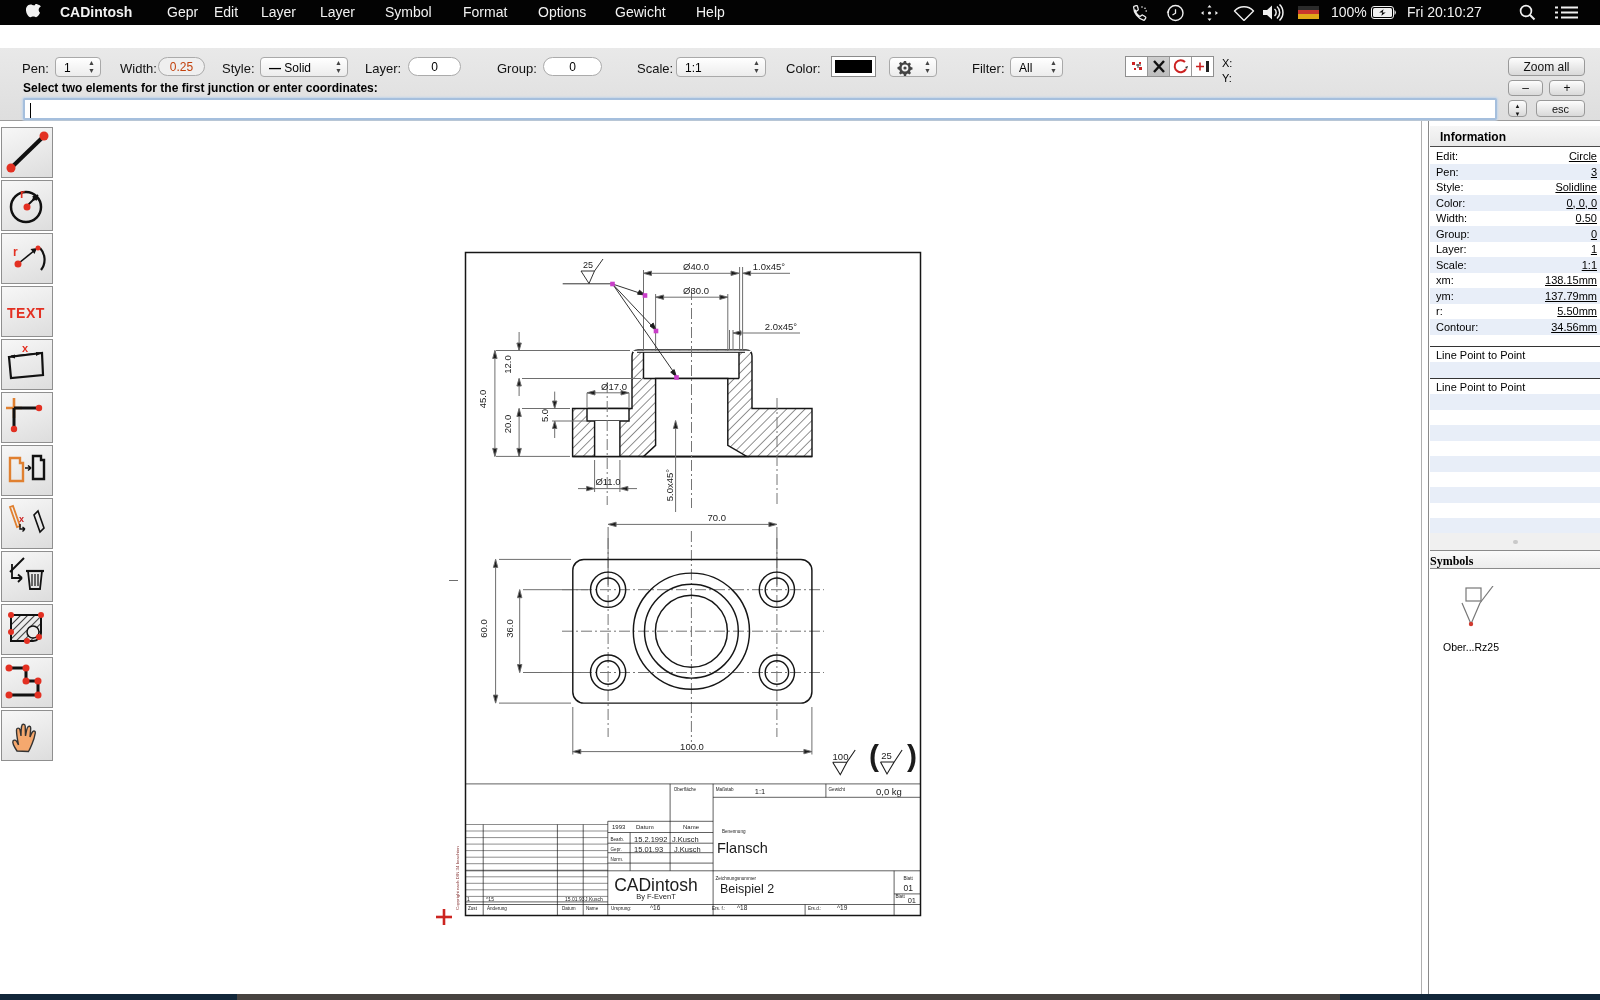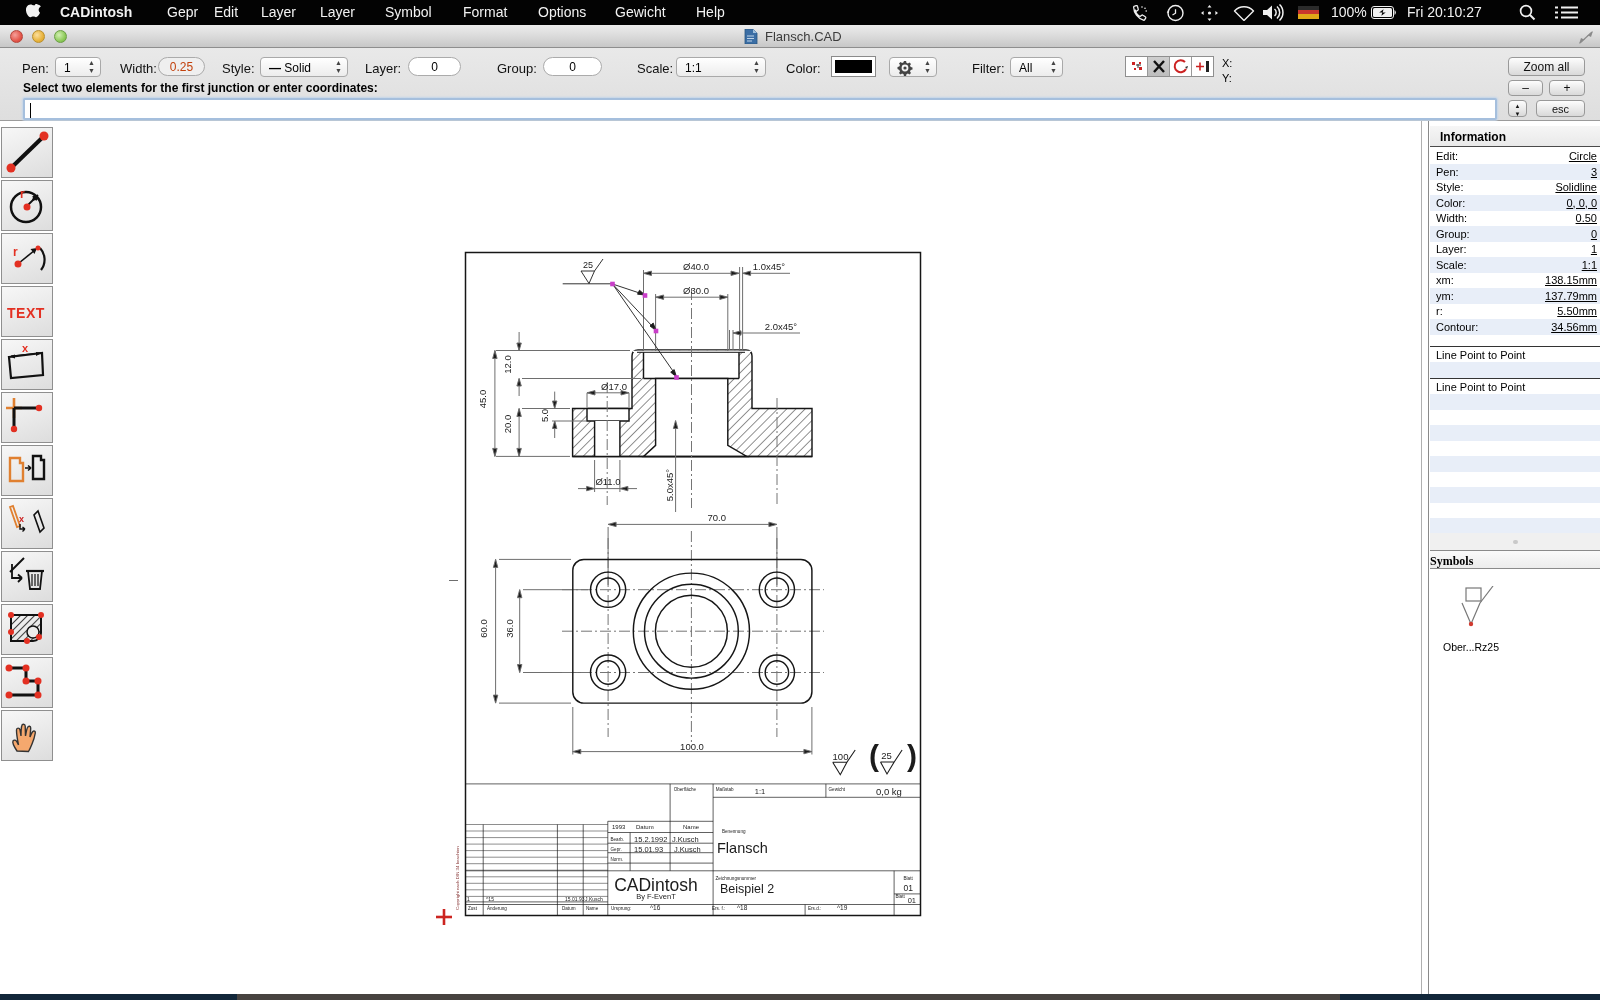--- a/index.html
+++ b/index.html
@@ -137,38 +137,20 @@
       <line x1="0" y1="1.5" x2="3" y2="1.5"></line>
           <line x1="6" y1="1.5" x2="23" y2="1.5"></line>
       <line x1="0" y1="6.5" x2="3" y2="6.5"></line>
           <line x1="6" y1="6.5" x2="23" y2="6.5"></line>
       <line x1="0" y1="11.5" x2="3" y2="11.5"></line>
           <line x1="6" y1="11.5" x2="23" y2="11.5"></line>
     </g>
   </svg>
 </div>
 
-<div id="titlebar">
-  <div class="tl" id="tl-r"></div>
-      <div class="tl" id="tl-y"></div>
-      <div class="tl" id="tl-g"></div>
-  <div id="wtitle">Flansch.CAD</div>
-  <svg class="abs" style="left:744px;top:4px" width="14" height="15" viewBox="0 0 14 15">
-    <path d="M1,0 h8 l4,4 v11 h-12 z" fill="#3b6ea5" stroke="#2a5580" stroke-width="0.8"></path>
-    <path d="M9,0 l4,4 h-4 z" fill="#9fc0dd"></path>
-    <path d="M3,7 h7 M3,9.5 h7 M3,12 h5" stroke="#cfe0ef" stroke-width="0.9"></path>
-  </svg>
-  <svg class="abs" style="left:1577px;top:5px" width="18" height="15" viewBox="0 0 18 15">
-    <g fill="#8a8a8a">
-      <path d="M10,6 l6,-5 l-2,6 l-2,-1 z M16,1 l-6,5"></path>
-      <path d="M8,9 l-6,5 l2,-6 l2,1 z"></path>
-    </g>
-    <line x1="3" y1="13" x2="15" y2="2" stroke="#8a8a8a" stroke-width="1.2"></line>
-  </svg>
-</div>
 
 <div id="toolbar">
   <div class="tlabel" style="left:22px">Pen:</div>
   <div class="popup" style="left:55px;width:46px">
         <span class="tx">1</span>
     <span class="st">▲<br>▼</span>
       </div>
   <div class="tlabel" style="left:120px">Width:</div>
   <div class="oval" style="left:158px;width:47px;color:#c2410c;background:#efefef"><span style="position:relative;top:2px">0.25</span></div>
   <div class="tlabel" style="left:222px">Style:</div>

